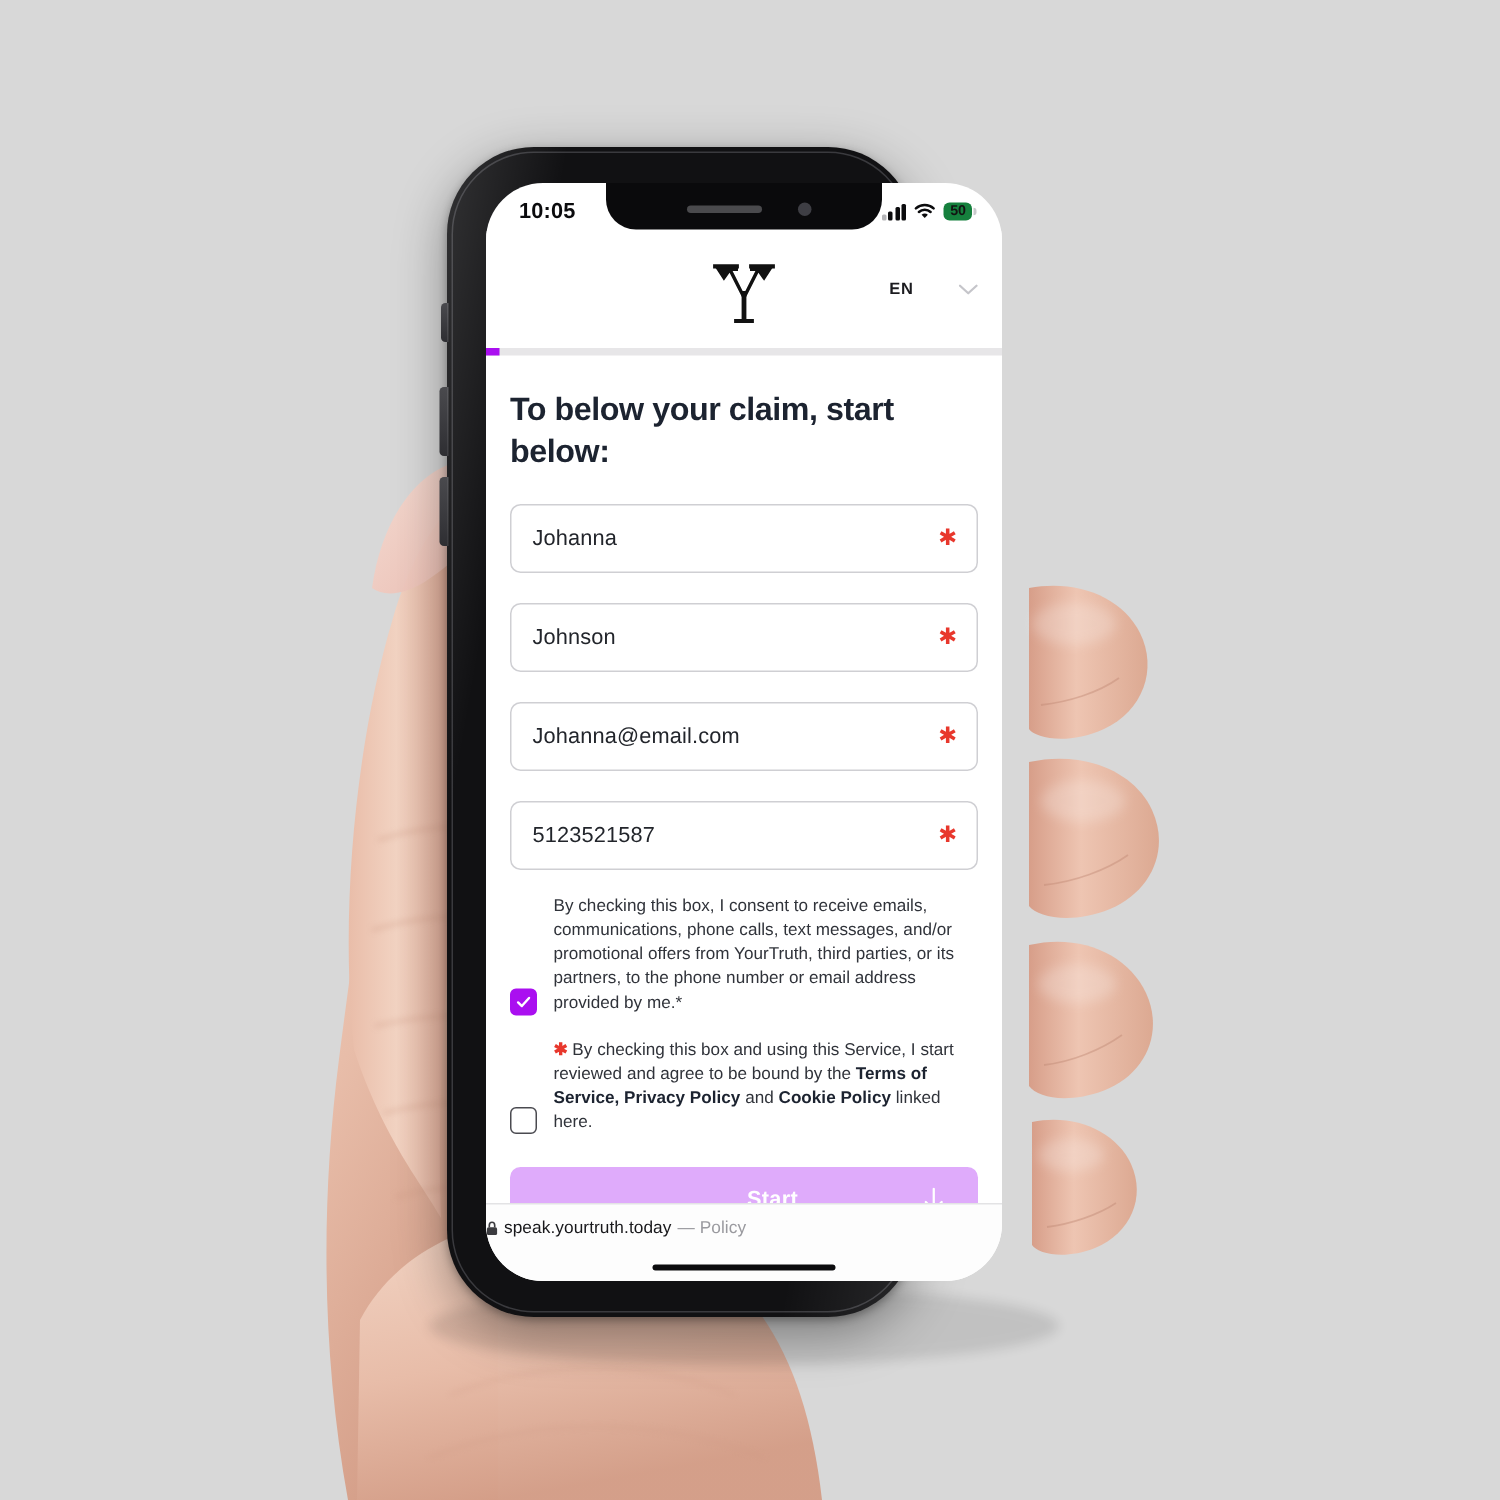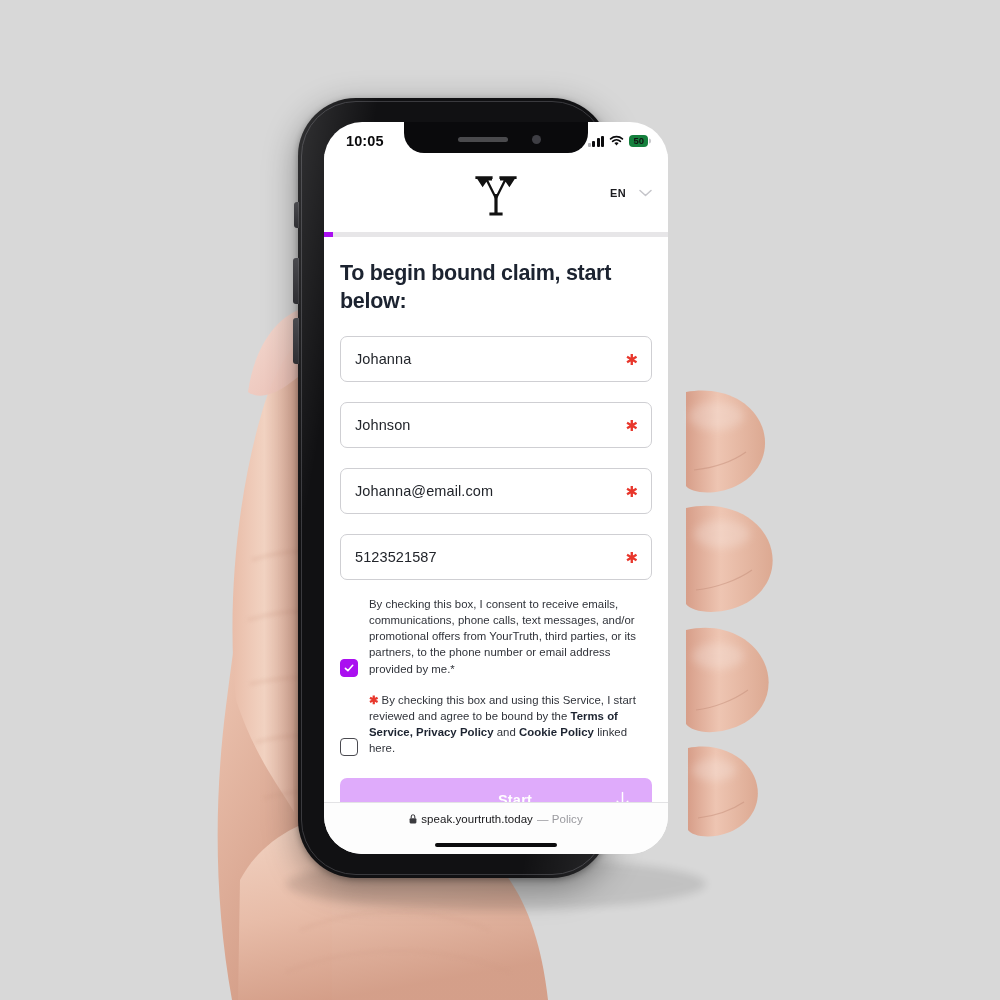--- a/index.html
+++ b/index.html
@@ -187,21 +187,21 @@
     height: 52px;
     display: block;
   }
   .lang {
     position: absolute;
     right: 16px;
     top: 50%;
     transform: translateY(-50%);
     display: flex;
     align-items: center;
-    gap: 13px;
+    gap: 30px;
     cursor: pointer;
   }
   .lang-label {
     font-size: 11px;
     color: #1b1b1f;
     font-weight: 600;
     letter-spacing: .4px;
   }
   .chev {
     width: 13px;
@@ -350,21 +350,21 @@
     position: absolute;
     left: 0;
     right: 0;
     bottom: 0;
     height: 52px;
     background: #fdfdfd;
     border-top: 1px solid #e3e3e5;
     z-index: 20;
     display: flex;
     flex-direction: column;
-    align-items: center;
+    align-items: flex-start;
     justify-content: flex-start;
     padding-top: 10px;
     box-sizing: border-box;
   }
   .url-row {
     display: flex;
     align-items: center;
     gap: 4px;
     cursor: pointer;
   }
@@ -529,21 +529,21 @@
           </svg>
         </div>
       </div>
 
       <div class="progress-track">
         <div class="progress-fill"></div>
       </div>
 
       <div class="content">
 
-        <h1 class="headline">To begin bound claim, start below:</h1>
+        <h1 class="headline">To below your claim, start below:</h1>
 
         <div class="field">
           <span class="field-value">Johanna</span>
           <span class="req">✱</span>
         </div>
 
         <div class="field">
           <span class="field-value">Johnson</span>
           <span class="req">✱</span>
         </div>

